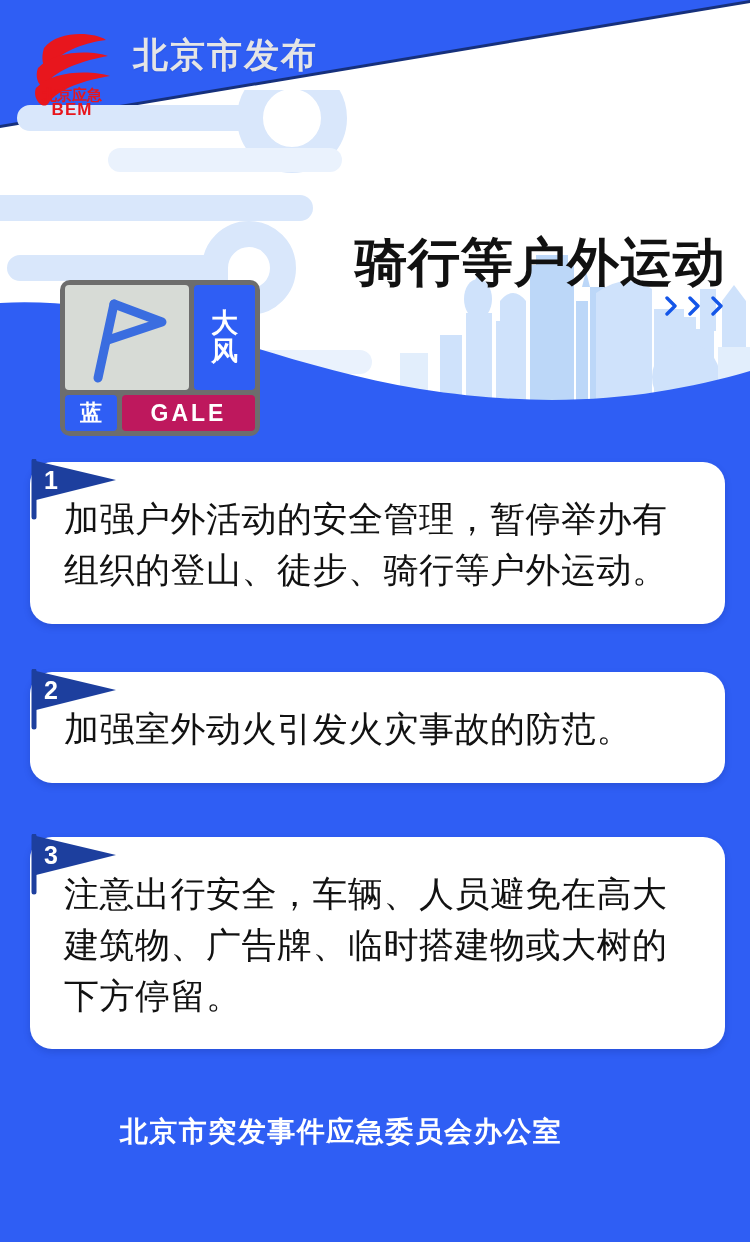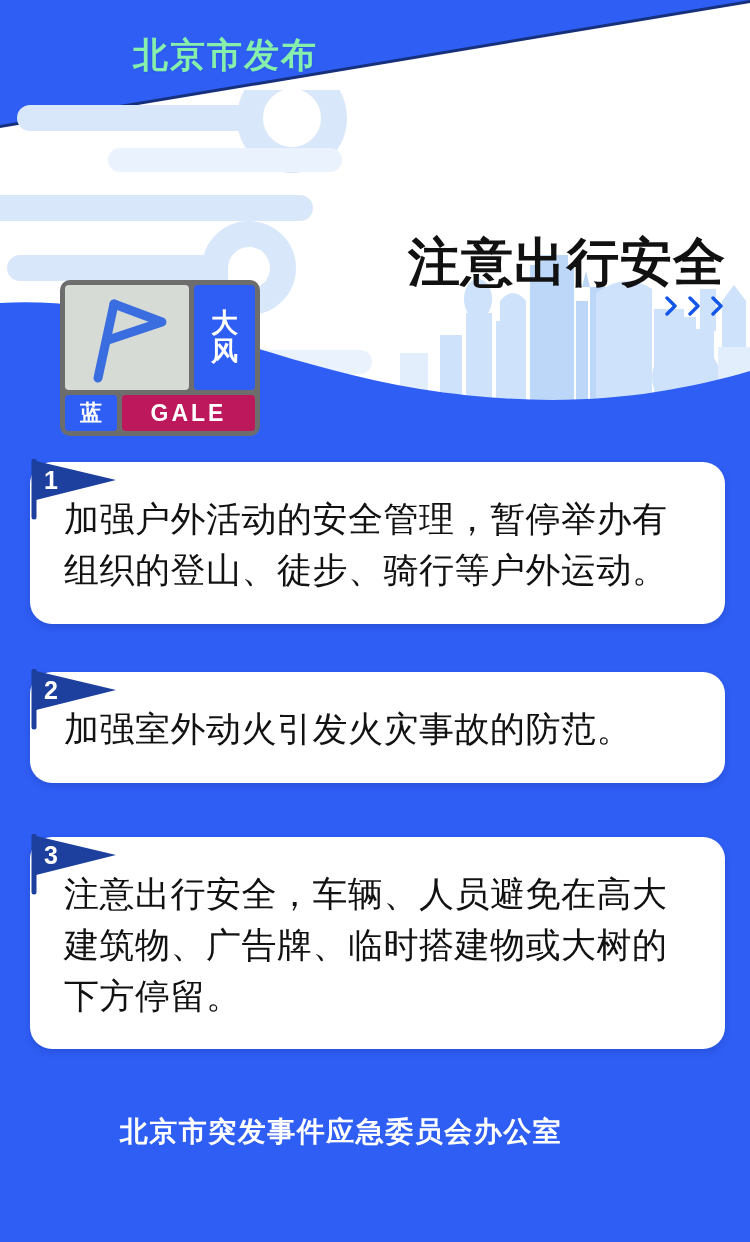--- a/index.html
+++ b/index.html
@@ -51,21 +51,21 @@
   .skyline{position:absolute;left:400px;bottom:42px;width:350px;height:170px;}
   .skyline svg{display:block;}
 
   
   .logo{
     position:absolute;left:22px;top:22px;width:100px;height:96px;
   }
   .logo svg{display:block;}
   .brand-title{
     position:absolute;left:133px;top:32px;
-    color:#86efac;font-size:35px;font-weight:bold;
+    color:#e5e5e5;font-size:35px;font-weight:bold;
     letter-spacing:2px;
     white-space:nowrap;
     text-shadow:0 1px 2px rgba(0,0,0,.08);
   }
 
   
   .title-main{
     position:absolute;right:24px;top:132px;
     font-size:66px;font-weight:bold;color:#111111;
     letter-spacing:1px;white-space:nowrap;
@@ -213,25 +213,36 @@
         </g>
       </svg>
     </div>
 
     <div class="header-wave">
       <svg width="750" height="170" viewBox="0 0 750 170" preserveAspectRatio="none" xmlns="http://www.w3.org/2000/svg">
         <path d="M0 18 C 150 10, 260 78, 420 104 C 560 126, 660 112, 750 86 L750 170 L0 170 Z" fill="#2f5ef4"></path>
       </svg>
     </div>
 
+    <div class="logo">
+      <svg width="100" height="96" viewBox="0 0 100 96" xmlns="http://www.w3.org/2000/svg">
+        <g fill="#e8161d">
+          <path d="M22 26 C36 8, 72 10, 84 18 C66 20, 40 28, 28 44 C22 50, 18 38, 22 26 Z"></path>
+          <path d="M16 46 C32 28, 70 28, 86 34 C64 38, 36 46, 24 62 C18 68, 12 56, 16 46 Z"></path>
+          <path d="M14 66 C30 48, 70 48, 88 54 C64 58, 36 66, 26 82 C20 88, 10 76, 14 66 Z"></path>
+        </g>
+        <text x="50" y="78" fill="#e8161d" font-size="15" font-weight="bold" text-anchor="middle" font-family="'Liberation Sans',sans-serif">北京应急</text>
+        <text x="50" y="93" fill="#e8161d" font-size="17" font-weight="bold" text-anchor="middle" font-family="'Liberation Sans',sans-serif" letter-spacing="1">BEM</text>
+      </svg>
+    </div>
 
     <div class="brand-title">北京市发布</div>
 
 
-    <div class="title-sub">注意出行安全</div>
+    <div class="title-sub">骑行等户外运动</div>
 
     <div class="chevrons">
       <span class="chev">
         <svg width="13" height="20" viewBox="0 0 13 20" xmlns="http://www.w3.org/2000/svg">
             <path d="M2 2 L10 10 L2 18" fill="none" stroke="#1456e8" stroke-width="3.4" stroke-linecap="round" stroke-linejoin="round"></path>
           </svg>
       </span>
       <span class="chev">
         <svg width="13" height="20" viewBox="0 0 13 20" xmlns="http://www.w3.org/2000/svg">
             <path d="M2 2 L10 10 L2 18" fill="none" stroke="#1456e8" stroke-width="3.4" stroke-linecap="round" stroke-linejoin="round"></path>

